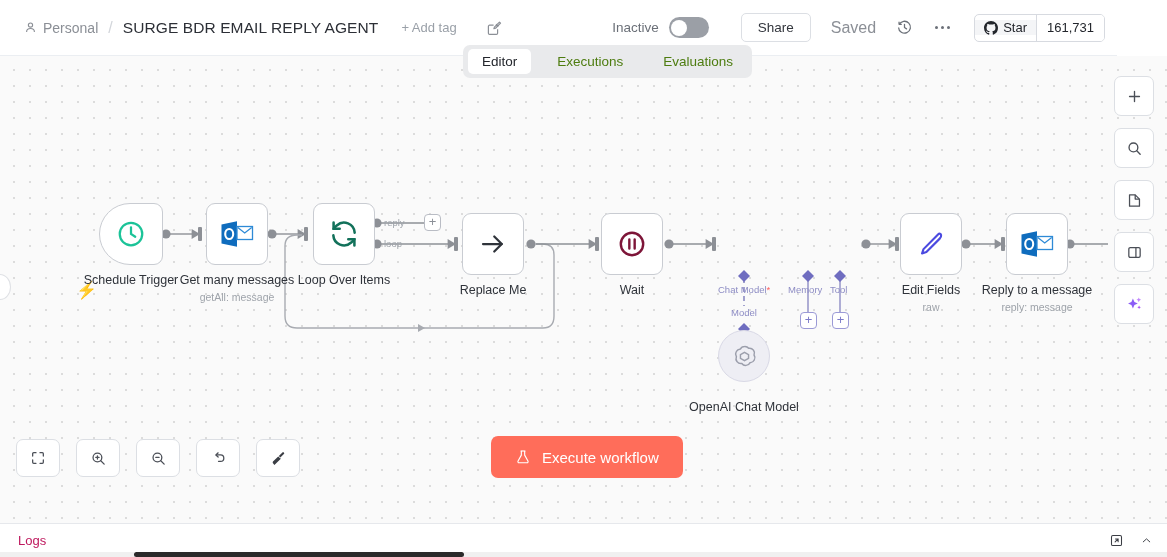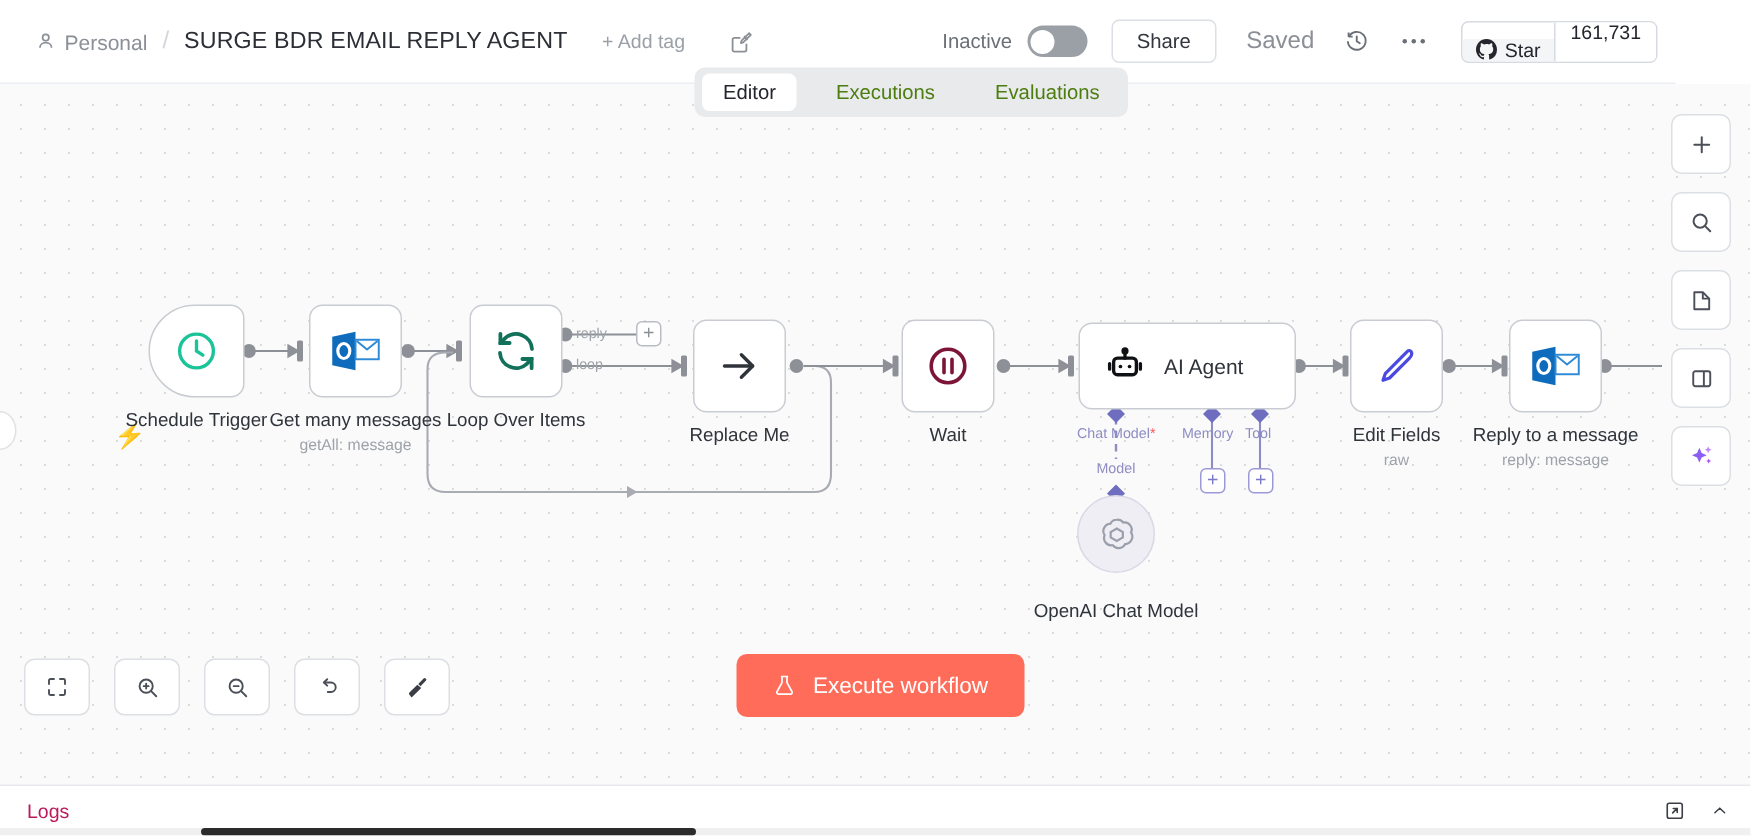--- a/index.html
+++ b/index.html
@@ -29,30 +29,30 @@
   .inactive-label { font-size: 13.5px; color: #6b7078; margin-right: 10px; }
   .toggle {
     width: 40px; height: 21px; border-radius: 11px; background: #9b9fa6;
     position: relative; cursor: pointer; flex: none;
   }
   .toggle .knob {
     position: absolute; top: 2.5px; left: 2.5px; width: 16px; height: 16px;
     border-radius: 50%; background: #fff;
   }
   .btn-share {
-    margin-left: 16px; padding: 6px 16px; border: 1px solid #dcdfe4; border-radius: 5px;
+    margin-left: 32px; padding: 6px 16px; border: 1px solid #dcdfe4; border-radius: 5px;
     background: #fff; font-size: 13.5px; color: #33363d; cursor: pointer;
   }
   .saved-txt { margin-left: 20px; font-size: 16px; color: #8b8f96; text-align: right; }
   .hist-ico { margin-left: 20px; width: 17px; height: 17px; display:block; cursor: pointer; }
   .dots-ico { margin-left: 22px; display: flex; gap: 3px; cursor: pointer; align-items: center; }
   .dots-ico i { width: 3px; height: 3px; border-radius: 50%; background: #6b7078; display: block; }
 
   .gh {
-    margin-left: 24px; margin-right: 12px; display: flex; align-items: flex-end;
+    margin-left: 24px; margin-right: 12px; display: flex; align-items: center;
     border: 1px solid #d7dae0; border-radius: 5px; overflow: hidden; height: 28px; cursor: pointer;
   }
   .gh-star {
     display: flex; align-items: center; gap: 5px; padding: 0 9px;
     background: #f4f5f7; font-size: 13px; color: #23262c;
   }
   .gh-count {
     display: flex; align-items: center; padding: 12px 10px;
     background: #fff; font-size: 13px; color: #23262c; border-left: 1px solid #d7dae0;
   }
@@ -329,33 +329,20 @@
     <div class="node" style="left:601px; top:157px;">
       <div class="nbox">
         <svg width="32" height="32" viewBox="0 0 24 24" fill="none" stroke="#7d1538" stroke-width="1.8">
           <circle cx="12" cy="12" r="8.4"></circle>
             <path d="M10 8.6v6.8M14 8.6v6.8" stroke-linecap="round"></path>
         </svg>
       </div>
       <div class="nlabel">Wait</div>
     </div>
 
-    <div class="node" style="left:719px; top:159px;">
-      <div class="agent-box">
-        <svg width="28" height="28" viewBox="0 0 24 24" fill="none" stroke="#101114" stroke-width="1.9" stroke-linejoin="round">
-          <rect x="5.5" y="7.5" width="13" height="9.5" rx="2.2"></rect>
-          <path d="M12 4.2v3.3" stroke-linecap="round"></path>
-            <circle cx="12" cy="3.4" r="1.1" fill="#101114"></circle>
-          <path d="M3.2 10.6v3.2M20.8 10.6v3.2" stroke-linecap="round"></path>
-          <circle cx="9.4" cy="12.3" r="1.05" fill="#101114" stroke="none"></circle>
-          <circle cx="14.6" cy="12.3" r="1.05" fill="#101114" stroke="none"></circle>
-        </svg>
-        <span class="agent-name">AI Agent</span>
-      </div>
-    </div>
     <div class="sub-label" style="left:718px; top:228px;">
       <span>Chat Model</span><span class="req">*</span>
     </div>
     <div class="sub-label" style="left:788px; top:228px;">Memory</div>
     <div class="sub-label" style="left:830px; top:228px;">Tool</div>
     <div class="sub-label" style="left:731px; top:251px;">Model</div>
     <div class="subplus" style="left:800px; top:256px;">+</div>
     <div class="subplus" style="left:832px; top:256px;">+</div>
 
     <div class="node" style="left:718px; top:274px;">

